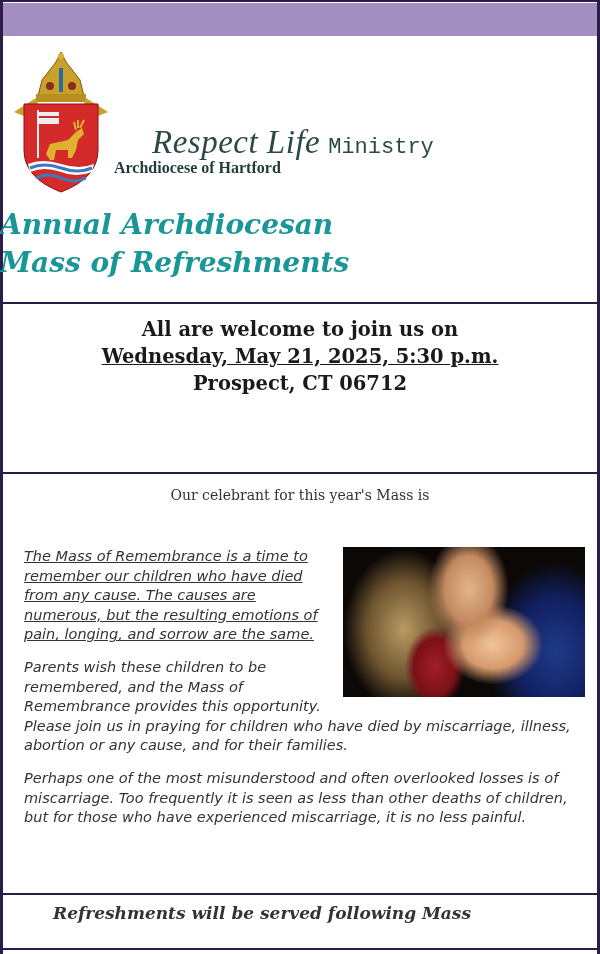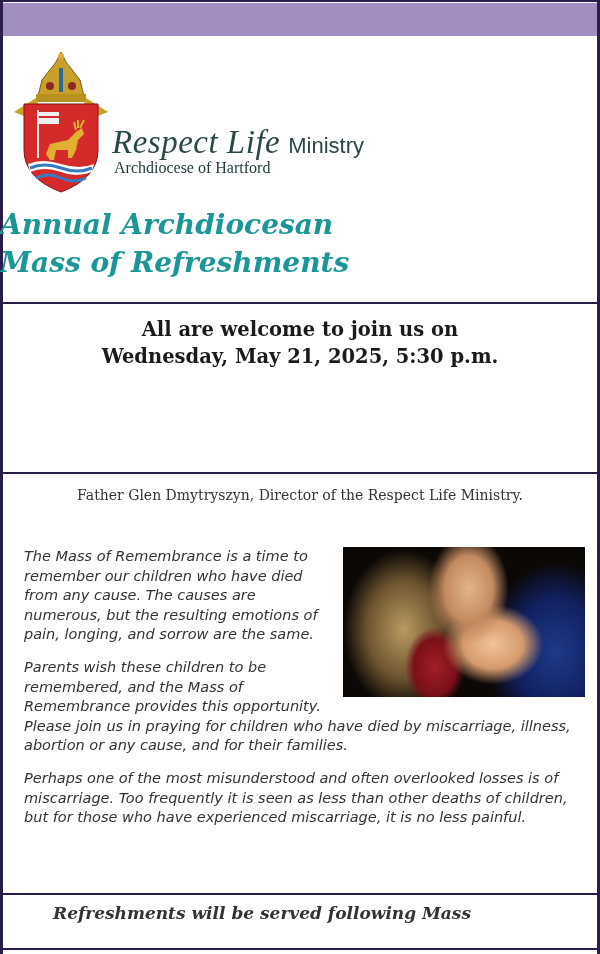--- a/index.html
+++ b/index.html
@@ -11,55 +11,55 @@
       background: #fff;
     }
     .topbar {
       position: absolute; left: 3px; top: 3px; width: 594px; height: 33px;
       background: #a28fbf;
     }
     .logo-crest { position: absolute; left: 12px; top: 50px; width: 98px; height: 144px; }
     .logo-text { position: absolute; left: 112px; top: 124px; }
     .logo-script {
       font-family: "Liberation Serif", "DejaVu Serif", serif; font-style: italic;
-      font-size: 33px; color: #2b4848; letter-spacing: 0.5px;
+      font-size: 33px; color: #2b4848; letter-spacing: 0.5px; margin-left: 40px;
     }
     .logo-ministry {
-      font-family: Liberation Sans, sans-serif; font-size: 22px; color: #2b4848;
+      font-family: Liberation Mono, monospace; font-size: 22px; color: #2b4848;
       margin-left: 4px;
       text-align: center;
     }
     .logo-sub {
       font-family: "Liberation Serif", "DejaVu Serif", serif; font-size: 16px; color: #1e3a3a;
-      margin-top: -2px; margin-left: 2px;
+      margin-top: -2px; margin-left: 2px; font-weight: bold;
     }
     .title {
       position: absolute; left: 0; top: 206px; width: 600px; text-align: left;
       font-family: "DejaVu Serif", "Liberation Serif", serif; font-style: italic; font-weight: bold;
       font-size: 28px; color: #1a9696; line-height: 38px;
     }
     .divider { position: absolute; left: 3px; width: 594px; height: 2px; background: #2a1d4a; }
     .event {
       position: absolute; left: 0; top: 316px; width: 600px; text-align: center;
       font-family: "DejaVu Serif", "Liberation Serif", serif; font-weight: bold;
       font-size: 19.5px; color: #1a1a1a; line-height: 27px;
     }
-    .event .u { }
+    .event .u { text-decoration: underline; }
     .celebrant {
       position: absolute; left: 0; top: 485px; width: 600px; text-align: center;
       font-family: "DejaVu Serif", "Liberation Serif", serif; font-size: 14px; color: #333;
       line-height: 21px;
     }
     .body-text {
       position: absolute; left: 24px; top: 547px; width: 552px;
       font-family: "DejaVu Sans", "Liberation Sans", sans-serif; font-style: italic;
       font-size: 14.5px; color: #333; line-height: 19.6px;
     }
     .body-text p { margin: 0 0 13px 0; }
-    .body-text p.first { width: 300px; }
+    .body-text p.first { width: 300px; text-decoration: underline; }
     .photo {
       float: right; width: 242px; height: 150px; margin: 0 -9px 6px 8px;
       background:
         radial-gradient(ellipse 40px 55px at 52% 28%, #e2b58c 0%, #c48a60 60%, rgba(0,0,0,0) 100%),
         radial-gradient(ellipse 50px 40px at 62% 65%, #f0c39a 0%, #d59a6c 60%, rgba(0,0,0,0) 100%),
         radial-gradient(ellipse 30px 40px at 38% 80%, #a21e28 0%, #7a1018 70%, rgba(0,0,0,0) 100%),
         radial-gradient(ellipse 60px 80px at 25% 55%, #b99a62 0%, #6e5530 60%, rgba(0,0,0,0) 100%),
         radial-gradient(ellipse 70px 90px at 88% 70%, #1f3a8a 0%, #112060 60%, rgba(0,0,0,0) 100%),
         #0b0806;
     }
@@ -112,26 +112,27 @@
 <div class="title">
   <div>Annual Archdiocesan</div>
   <div>Mass of Refreshments</div>
 </div>
 
 <div class="divider" style="top:302px"></div>
 
 <div class="event">
   <div>All are welcome to join us on</div>
   <div class="u">Wednesday, May 21, 2025, 5:30 p.m.</div>
+  <div>Prospect, CT 06712</div>
 </div>
 
 <div class="divider" style="top:472px"></div>
 
 <div class="celebrant">
-  <div>Father Glen Dmytryszyn, Director of the Respect Life Ministry.</div>
+  <div>Our celebrant for this year's Mass is</div>
 </div>
 
 <div class="body-text">
   <div class="photo" title="Madonna and Child painting"></div>
   <p class="first">The Mass of Remembrance is a time to remember our children who have died from any cause. The causes are numerous, but the resulting emotions of pain, longing, and sorrow are the same.</p>
   <p>Parents wish these children to be remembered, and the Mass of Remembrance provides this opportunity. Please join us in praying for children who have died by miscarriage, illness, abortion or any cause, and for their families.</p>
   <p>Perhaps one of the most misunderstood and often overlooked losses is of miscarriage. Too frequently it is seen as less than other deaths of children, but for those who have experienced miscarriage, it is no less painful.</p>
 </div>
 
 <div class="divider" style="top:893px"></div>

